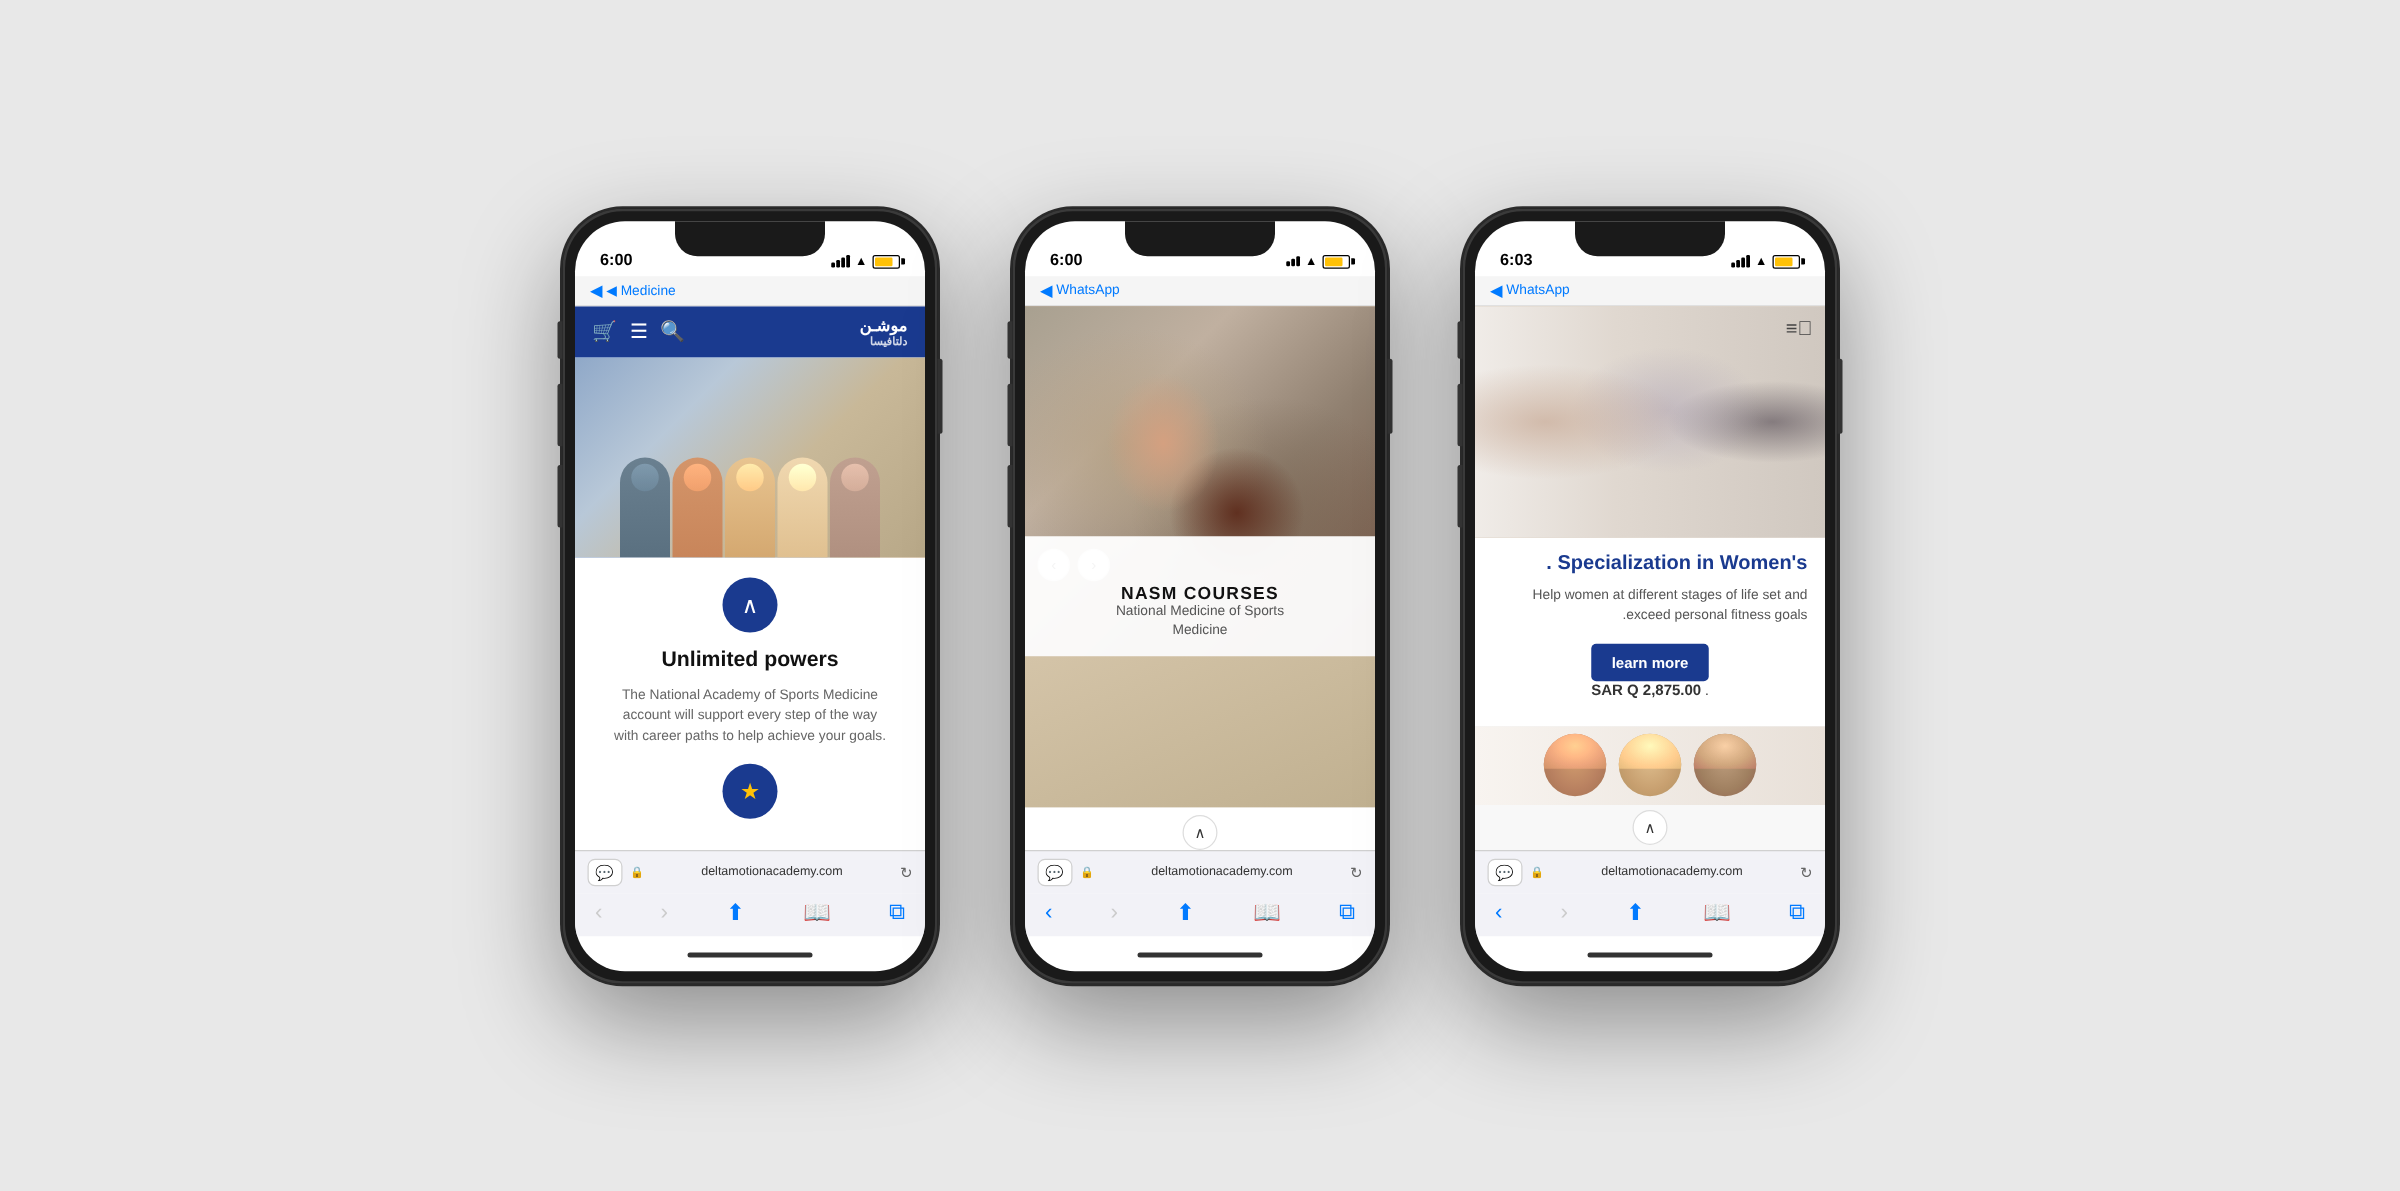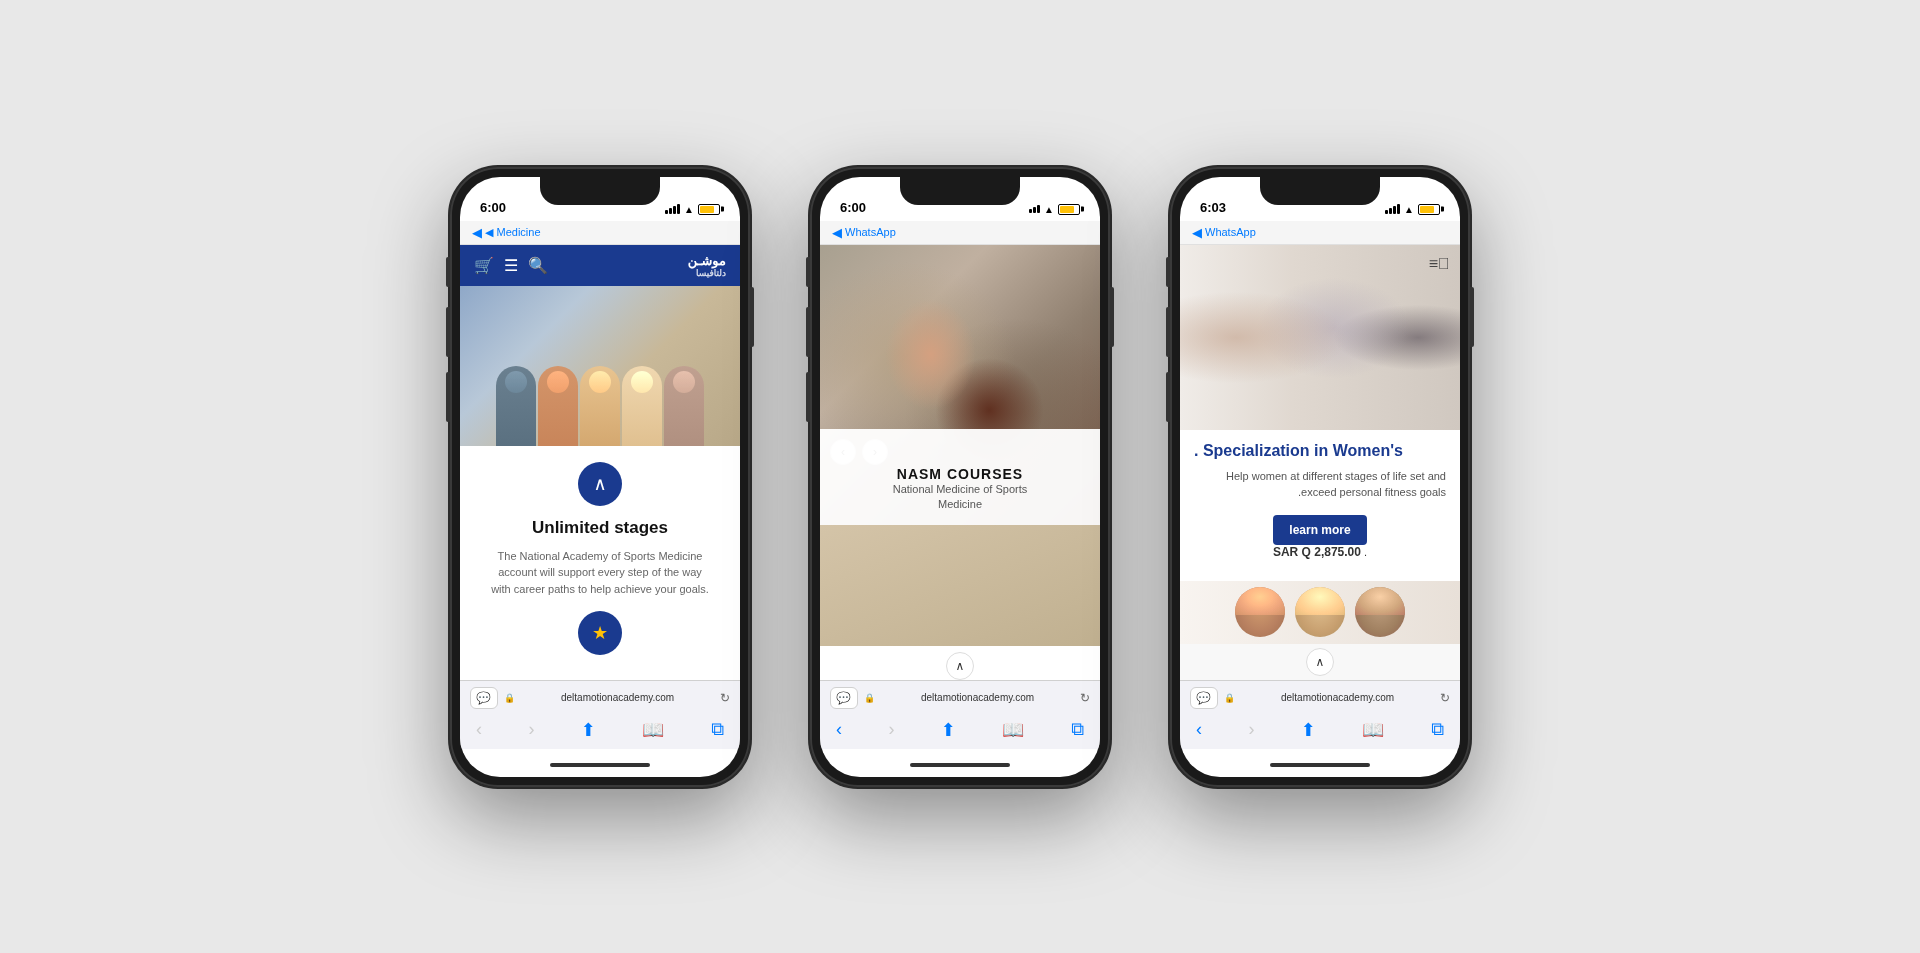--- a/index.html
+++ b/index.html
@@ -424,21 +424,21 @@
     .phone3-info {
       padding: 12px 14px;
       flex: 1;
     }
 
     .specialization-title {
       font-size: 16px;
       font-weight: 800;
       color: #1a3a8f;
       margin-bottom: 8px;
-      text-align: left;
+      text-align: right;
     }
 
     .specialization-desc {
       font-size: 11px;
       color: #555;
       line-height: 1.5;
       text-align: right;
       margin-bottom: 14px;
       direction: rtl;
     }
@@ -721,21 +721,21 @@
               <div class="person-silhouette p3"></div>
               <div class="person-silhouette p5"></div>
             </div>
           </div>
         </div>
 
         <div class="phone1-body">
           <div class="circle-btn">
             <span>∧</span>
           </div>
-          <div class="phone1-title">Unlimited stages</div>
+          <div class="phone1-title">Unlimited powers</div>
           <div class="phone1-desc">The National Academy of Sports Medicine account will support every step of the way with career paths to help achieve your goals.</div>
           <div class="circle-btn-star">
             <span>★</span>
           </div>
         </div>
 
         <div class="browser-bar">
           <div class="browser-chat-icon">💬</div>
           <span class="browser-lock">🔒</span>
           <span class="browser-url">deltamotionacademy.com</span>

